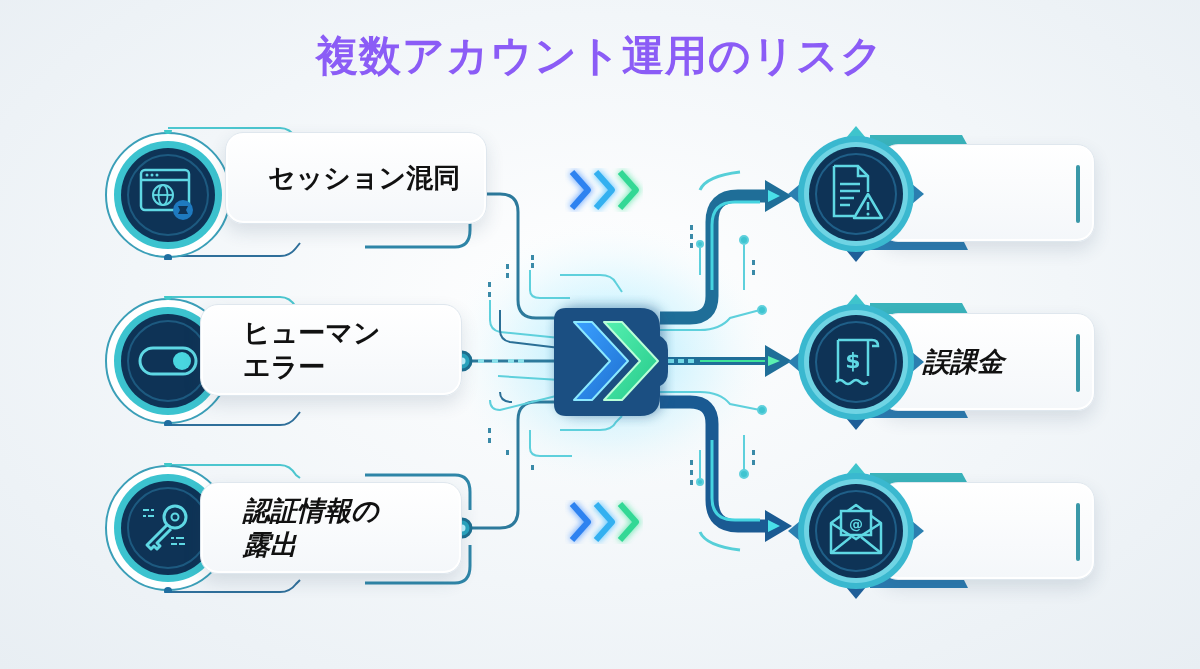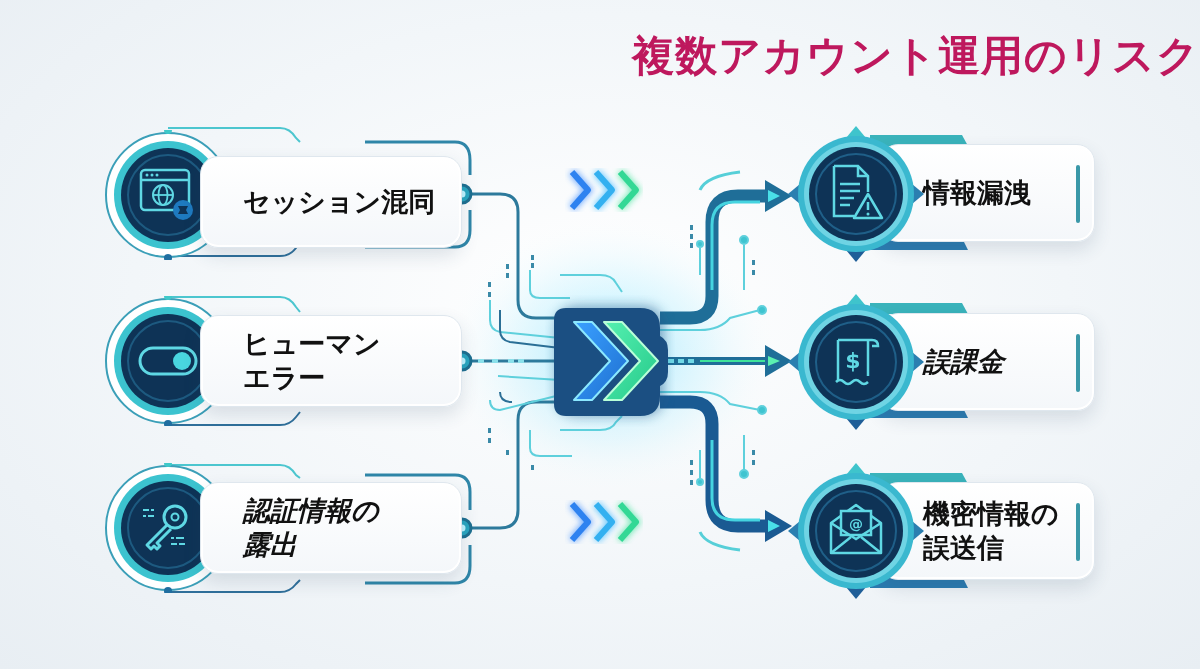--- a/index.html
+++ b/index.html
@@ -2,22 +2,22 @@
 <html><head>
 <meta charset="utf-8">
 <style>
   html, body { margin: 0; padding: 0; }
   body {
     width: 1200px; height: 669px; overflow: hidden; position: relative;
     background: radial-gradient(ellipse at 50% 45%, #ffffff 0%, #f2f6f9 55%, #e8eef3 100%);
     font-family: "DejaVu Sans", "Liberation Sans", sans-serif;
   }
   .title {
-    position: absolute; left: 0; top: 28px; width: 1200px; text-align: right;
-    font-size: 42px; font-weight: bold; color: #be185d; letter-spacing: 1px;
+    position: absolute; left: 0; top: 28px; width: 1200px; text-align: center;
+    font-size: 42px; font-weight: bold; color: #8b5cf6; letter-spacing: 1px;
   }
   svg.bg { position: absolute; left: 0; top: 0; }
   .card {
     position: absolute; background: linear-gradient(180deg, #ffffff 0%, #f4f7fa 100%);
     border-radius: 18px; box-shadow: 0 8px 18px rgba(40,70,100,0.14), inset 0 0 0 2px #ffffff;
     border: 1px solid #dfe7ee; display: flex; align-items: center;
   }
   .card .label { font-size: 27px; font-weight: bold; color: #111; line-height: 34px; white-space: pre-line; }
   .card.left { left: 200px; width: 262px; height: 92px; padding-left: 42px; box-sizing: border-box; }
   .card.right { left: 880px; width: 215px; height: 98px; padding-left: 42px; box-sizing: border-box; }
@@ -213,39 +213,39 @@
     <circle cx="12" cy="13" r="1.5" fill="#5fd8e4"></circle>
       <circle cx="17" cy="13" r="1.5" fill="#5fd8e4"></circle>
       <circle cx="22" cy="13" r="1.5" fill="#5fd8e4"></circle>
     <circle cx="28" cy="33" r="10" fill="none" stroke="#5fd8e4" stroke-width="2"></circle>
     <ellipse cx="28" cy="33" rx="4.5" ry="10" fill="none" stroke="#5fd8e4" stroke-width="1.8"></ellipse>
     <line x1="18" y1="33" x2="38" y2="33" stroke="#5fd8e4" stroke-width="1.8"></line>
     <circle cx="48" cy="48" r="10" fill="#1e7ac0"></circle>
     <path d="M43 44 L53 44 L51 48 L53 52 L43 52 L45 48 Z" fill="#0e3356"></path>
   </svg>
 </div>
-<div class="card left" style="top:156px;">
+<div class="card left" style="top:132px;margin-left:25px;">
   <span class="label">セッション混同</span>
 </div>
 
 <div class="medal" style="left:103px;top:296px;width:130px;height:130px;">
   <svg width="130" height="130" viewBox="0 0 130 130">
     <circle cx="65" cy="65" r="62" fill="#ffffff" stroke="#3b9fb8" stroke-width="2"></circle>
     <circle cx="65" cy="0" r="4" fill="#3fc9c9"></circle>
     <circle cx="65" cy="128" r="4" fill="#1f6ea0"></circle>
     <circle cx="65" cy="65" r="54" fill="#3cc3cf"></circle>
     <circle cx="65" cy="65" r="47" fill="#0e3356"></circle>
     <circle cx="65" cy="65" r="40" fill="none" stroke="#1d5a80" stroke-width="2"></circle>
   </svg>
   <svg class="icon-svg" style="left:32px;top:32px" width="66" height="66" viewBox="0 0 66 66">
     <rect x="5" y="20" width="56" height="26" rx="13" fill="none" stroke="#5fd8e4" stroke-width="3"></rect>
     <circle cx="47" cy="33" r="9" fill="#49d6e0"></circle>
   </svg>
 </div>
-<div class="card left" style="top:315px;">
+<div class="card left" style="top:304px;">
   <span class="label">ヒューマン
 エラー</span>
 </div>
 
 <div class="medal" style="left:103px;top:463px;width:130px;height:130px;">
   <svg width="130" height="130" viewBox="0 0 130 130">
     <circle cx="65" cy="65" r="62" fill="#ffffff" stroke="#3b9fb8" stroke-width="2"></circle>
     <circle cx="65" cy="0" r="4" fill="#3fc9c9"></circle>
     <circle cx="65" cy="128" r="4" fill="#1f6ea0"></circle>
     <circle cx="65" cy="65" r="54" fill="#3cc3cf"></circle>
@@ -280,30 +280,27 @@
     <path d="M870 473 L962 473 L968 484 L870 484 Z"></path>
   </g>
   <g fill="#2b7bb0">
     <path d="M870 238 L962 238 L968 250 L870 250 Z"></path>
     <path d="M870 406 L962 406 L968 418 L870 418 Z"></path>
     <path d="M870 576 L962 576 L968 588 L870 588 Z"></path>
   </g>
 </svg>
 
 <div class="card right" style="top:144px;">
-  <span class="label">情報漏洩</span>
   <span class="bar"></span>
 </div>
 <div class="card right" style="top:313px;font-style:italic;">
   <span class="label">誤課金</span>
   <span class="bar"></span>
 </div>
 <div class="card right" style="top:482px;">
-  <span class="label">機密情報の
-誤送信</span>
   <span class="bar"></span>
 </div>
 
 <div class="medal" style="left:788px;top:126px;width:136px;height:136px;">
   <svg width="136" height="136" viewBox="0 0 136 136">
     <polygon points="68,0 78,12 58,12" fill="#3fc4cc"></polygon>
     <polygon points="68,136 78,124 58,124" fill="#1f5e98"></polygon>
     <polygon points="0,68 12,58 12,78" fill="#2b7fb0"></polygon>
     <polygon points="136,68 124,58 124,78" fill="#2b7fb0"></polygon>
     <circle cx="68" cy="68" r="58" fill="#3ab8cf"></circle>

